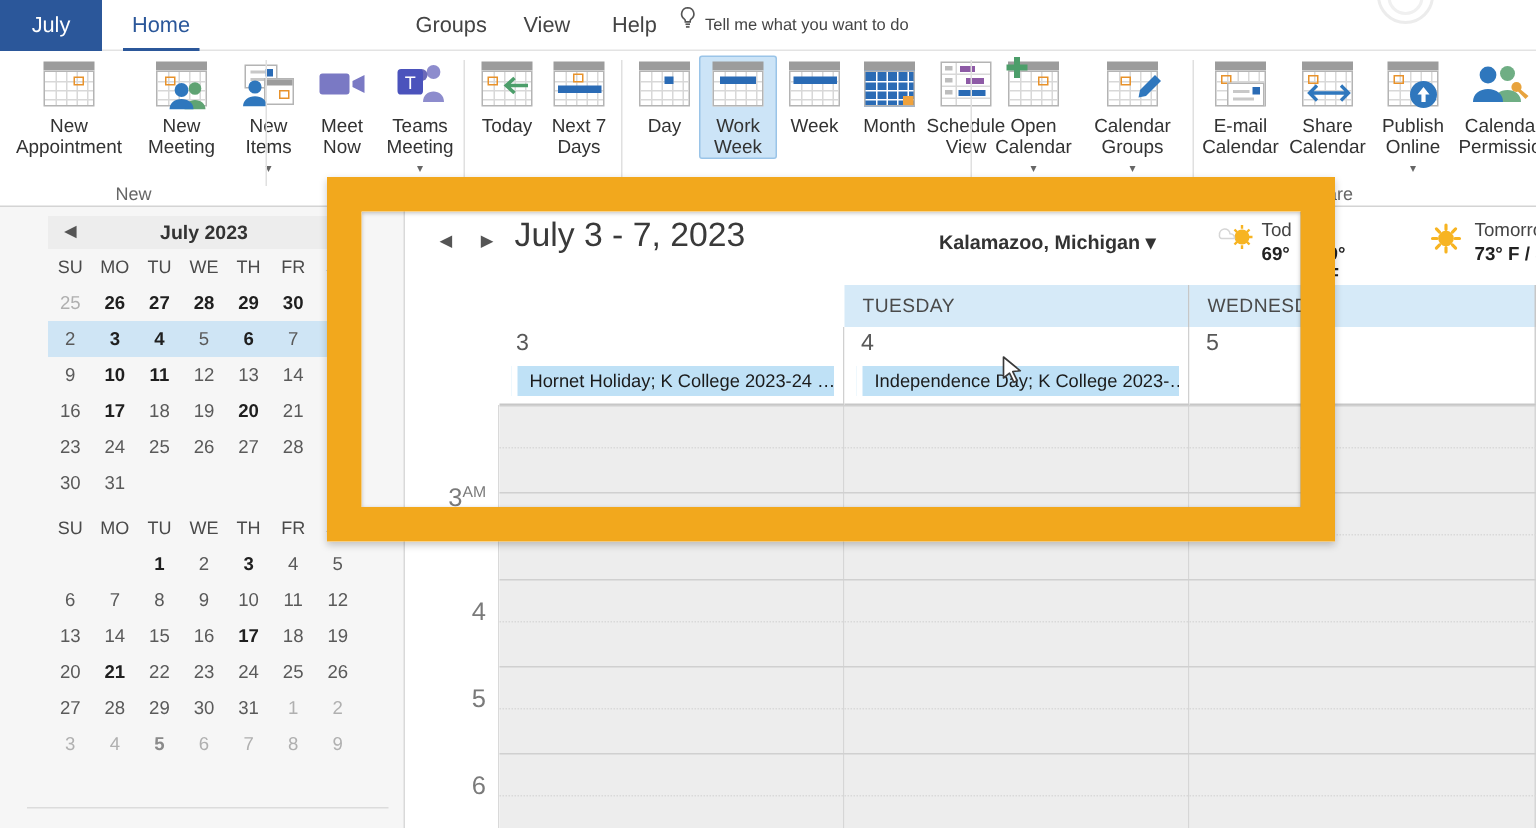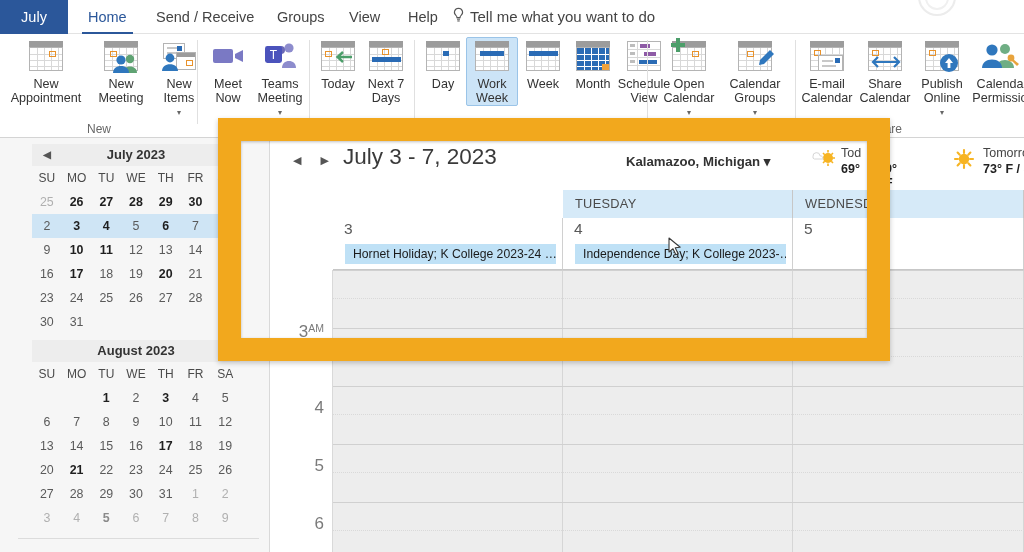--- a/index.html
+++ b/index.html
@@ -23,21 +23,21 @@
     left: 0; width: 68px; background: #2b579a; color: #fff;
     text-align: center; padding: 0;
   }
   .tab.active { color: #2b579a; }
   .tab.active::after {
     content: ""; position: absolute; left: 6px; right: 6px; bottom: 0;
     height: 2.5px; background: #2b579a;
   }
   .tellme {
     position: absolute; top: 0; left: 452px; height: 34px; line-height: 34px;
-    font-size: 15px; color: #444; white-space: nowrap;
+    font-size: 11px; color: #444; white-space: nowrap;
   }
   .bulb { display: inline-block; vertical-align: middle; margin-right: 5px; }
   .deco-circle {
     position: absolute; top: -22px; left: 918px;
     width: 38px; height: 38px; border-radius: 50%;
     border: 2px solid #ececec;
   }
   .deco-circle2 {
     position: absolute; top: -14px; left: 925px;
     width: 24px; height: 24px; border-radius: 50%;
@@ -185,38 +185,37 @@
 </head>
 <body>
 
 <div id="app">
 
   <div class="tabbar">
     <div class="deco-circle"></div>
     <div class="deco-circle2"></div>
     <div class="tab file" style="left:0;width:68px;">July</div>
     <div class="tab active" style="left:76px;">Home</div>
-    <div class="tab" style="left:144px;">Send / Receive</div>
     <div class="tab" style="left:265px;">Groups</div>
     <div class="tab" style="left:337px;">View</div>
     <div class="tab" style="left:396px;">Help</div>
     <div class="tellme">
       <span class="bulb">
         <svg width="13" height="16" viewBox="0 0 13 16">
             <path d="M6.5 1.2a4.1 4.1 0 0 0-2.4 7.4c.5.4.8 1 .8 1.6v.4h3.2v-.4c0-.6.3-1.2.8-1.6A4.1 4.1 0 0 0 6.5 1.2z" fill="none" stroke="#555" stroke-width="1.1"></path>
             <rect x="5" y="11.6" width="3" height="1.1" fill="#555"></rect>
             <rect x="5.3" y="13.4" width="2.4" height="1.1" fill="#555"></rect>
           </svg>
       </span><span>Tell me what you want to do</span>
     </div>
   </div>
 
   <div class="ribbon">
 
-    <div class="rgroup" style="left:0;width:198px;">
+    <div class="rgroup" style="left:0;width:178px;">
       <div class="rbtn" style="left:8px;width:76px;">
         <div class="ico">
           <div class="calico">
               <div class="top"></div>
               <div class="grid">
             <i style="left:7px"></i>
                 <i style="left:14px"></i>
                 <i style="left:21px"></i>
                 <i style="left:28px"></i>
             <u style="top:6px"></u>
@@ -650,23 +649,20 @@
         <div>31</div>
         <div></div>
         <div></div>
         <div></div>
         <div></div>
         <div></div>
       </div>
     </div>
 
     <div class="mc" style="top:202px;">
-      <div class="mchead">
-        <span>August 2023</span>
-      </div>
       <div class="mcrow dow">
         <div>SU</div>
         <div>MO</div>
         <div>TU</div>
         <div>WE</div>
         <div>TH</div>
         <div>FR</div>
         <div>SA</div>
       </div>
       <div class="mcrow">

